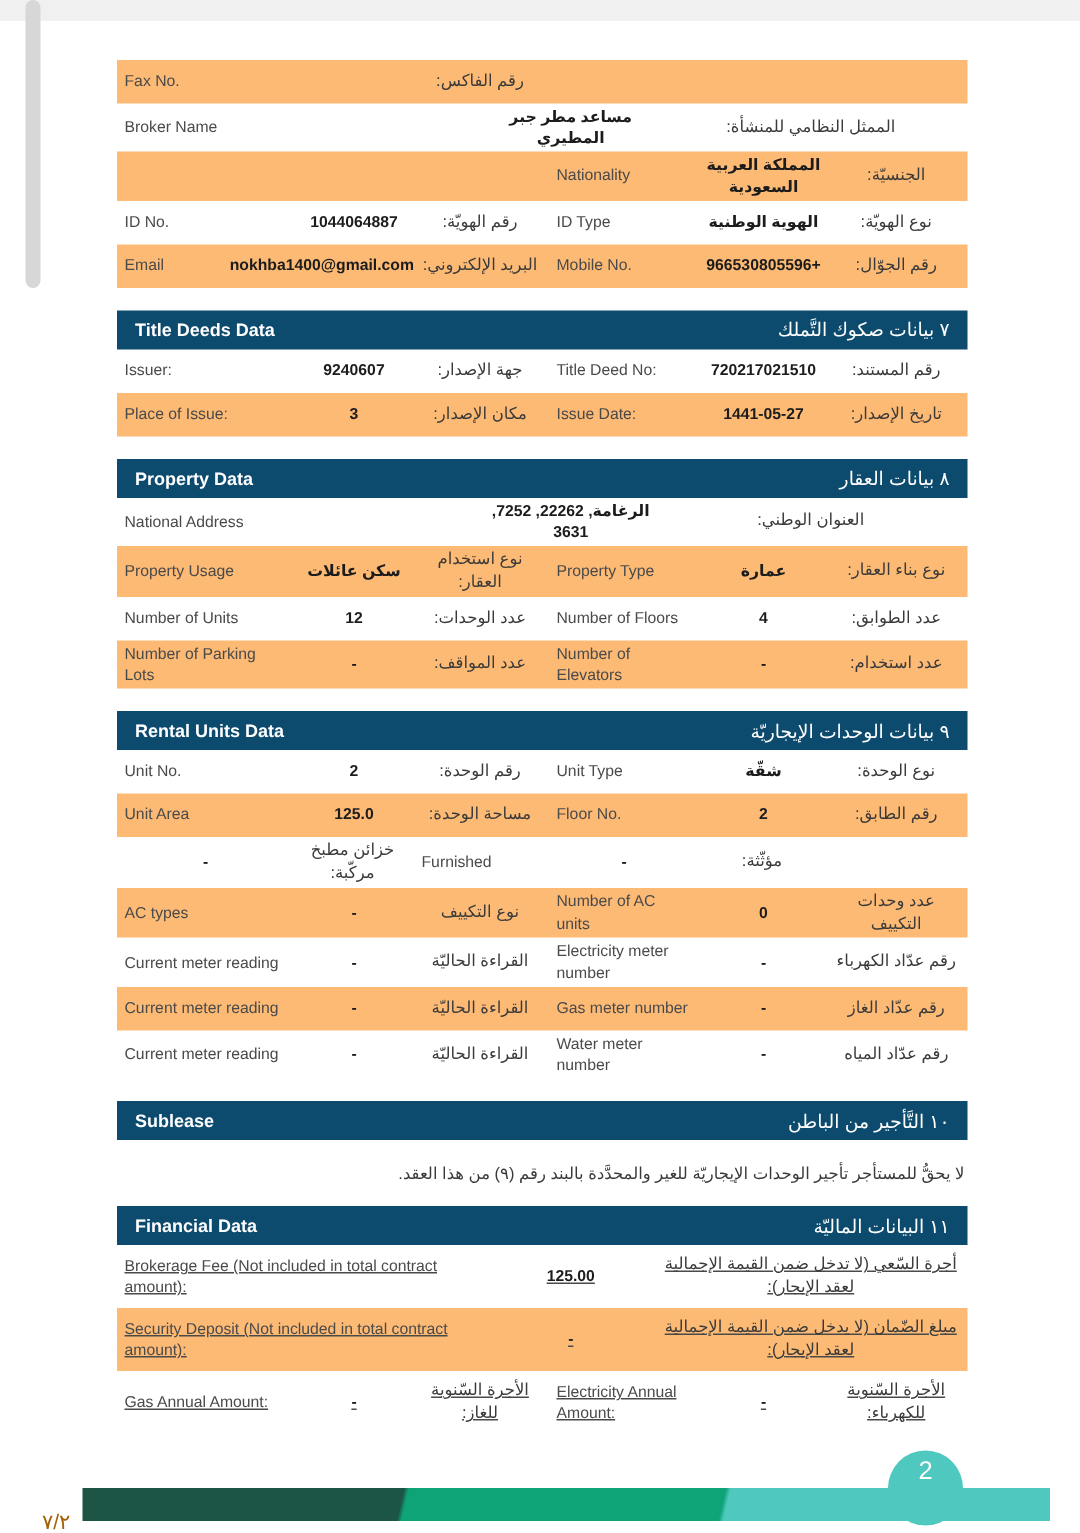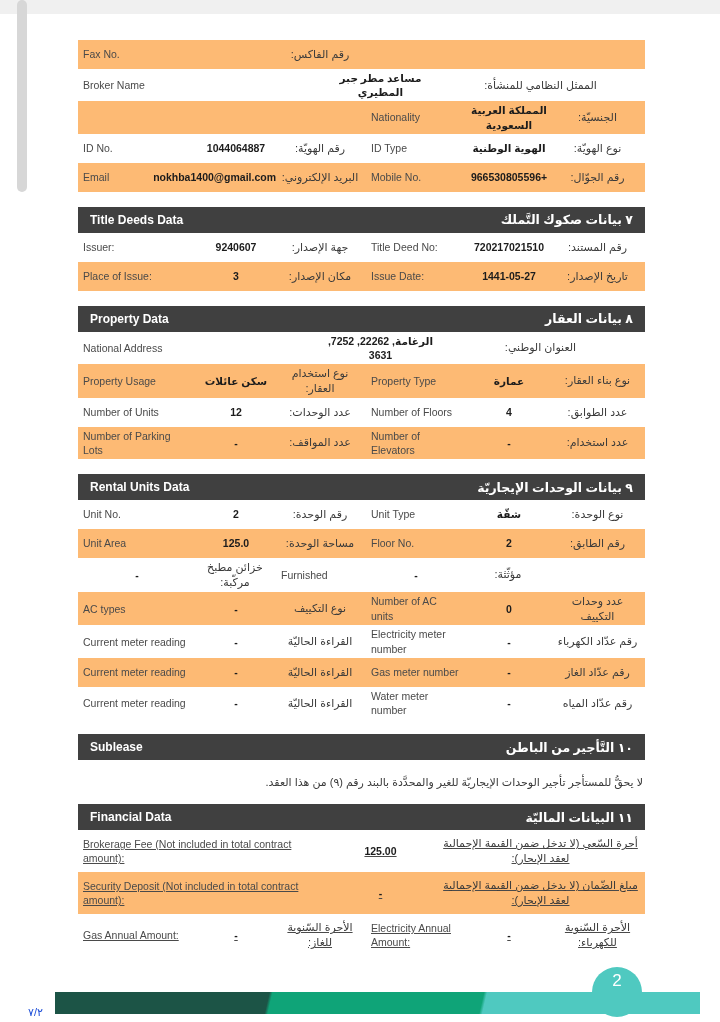--- a/index.html
+++ b/index.html
@@ -12,24 +12,24 @@
   .top-strip{position:absolute;top:0;left:0;width:720px;height:14px;background:#f0f0f0;}
   .scrollbar-thumb{
     position:absolute;left:17px;top:0;width:10px;height:192px;
     background:#d7d7d7;border-radius:6px;
   }
   .doc{position:absolute;left:78px;top:40px;width:567px;}
 
   
   .sec-header{
     height:26px;display:flex;justify-content:space-between;align-items:center;
-    background:#404040;color:#ffffff;padding:0 12px;margin-top:15px;
+    background:#0c4a6e;color:#ffffff;padding:0 12px;margin-top:15px;
   }
   .sec-header .h-en{font-weight:bold;font-size:12px;}
-  .sec-header .h-ar{font-weight:bold;font-size:12.5px;direction:rtl;}
+  .sec-header .h-ar{font-weight:normal;font-size:12.5px;direction:rtl;}
 
   
   .row{
     display:grid;align-items:center;
     min-height:25px;padding:2px 0;
     font-size:10.5px;color:#4a4a4a;line-height:1.35;
   }
   .row.six{grid-template-columns:118px 80px 90px 100px 86px 93px;}
   .row.full{grid-template-columns:245px 115px 207px;}
   .row.shade{background:#fdba74;}
@@ -55,21 +55,21 @@
   .page-badge{
     position:absolute;left:592px;top:967px;width:50px;height:50px;border-radius:50%;
     background:#4fc9c0;z-index:1;
   }
   .page-badge-num{
     position:absolute;left:592px;top:971px;width:50px;z-index:3;
     color:#ffffff;font-size:17px;text-align:center;
   }
   .page-fraction{
     position:absolute;left:28px;top:1006px;z-index:1;
-    color:#1d4ed8;font-size:11px;direction:ltr;
+    color:#a16207;font-size:14px;direction:ltr;
   }
 </style>
 </head>
 <body>
 
 <div class="top-strip"></div>
 <div class="scrollbar-thumb"></div>
 
 <div class="doc">
   <div id="sections">

